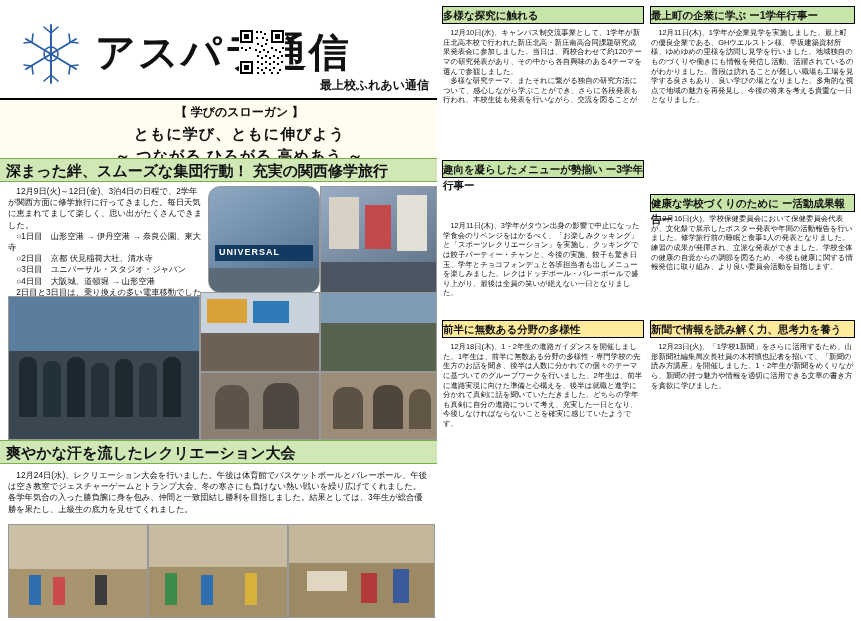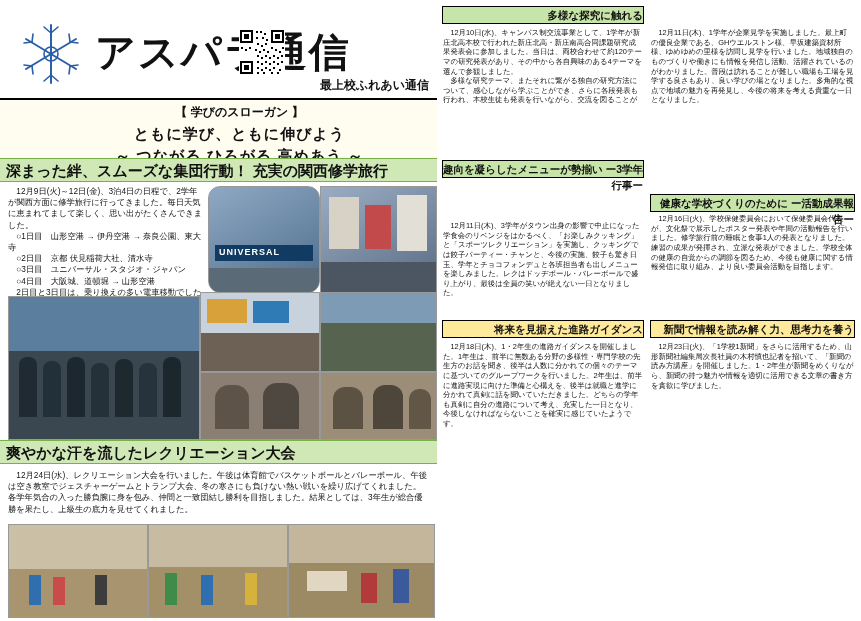--- a/index.html
+++ b/index.html
@@ -75,21 +75,21 @@
   .art2-text{left:8px;top:470px;width:420px;}
 
   
   .ph{position:absolute;overflow:hidden;border:1px solid #999;background:#888;}
 
   
   .right{position:absolute;left:437px;top:0;width:424px;height:621px;background:#fff;}
   .hbox{
     position:absolute;box-sizing:border-box;
     border:1px solid #000;font-weight:bold;font-size:10.5px;
-    text-align:right;line-height:16px;height:18px;color:#111;
+    text-align:left;line-height:16px;height:18px;color:#111;
   }
   .hb-green{background:#c7e5a8;}
   .hb-yellow{background:#ffe99a;}
   .rbody{position:absolute;font-size:7.4px;line-height:1.3;color:#111;}
   .pg1{background:linear-gradient(150deg,#8fa9c4,#4d6c8a);border-radius:12px;}
   .pg2{background:linear-gradient(150deg,#b9a892,#6d5b47);}
   .pg3{background:linear-gradient(150deg,#9fb6a0,#4e6b52);}
   .pg4{background:linear-gradient(150deg,#c7b3a6,#7b6452);}
   .pg5{background:linear-gradient(150deg,#9badc4,#596b80);}
   .pg6{background:linear-gradient(150deg,#d0c0a8,#8a7658);}
@@ -273,31 +273,32 @@
       <div style="position:absolute;left:0;top:38px;width:145px;height:54px;background:#9c8a65;"></div>
       <div style="position:absolute;left:18px;top:46px;width:40px;height:20px;background:#e0d6c2;"></div>
       <div style="position:absolute;left:72px;top:48px;width:16px;height:30px;background:#b23a3a;"></div>
       <div style="position:absolute;left:104px;top:44px;width:16px;height:34px;background:#3a5a9b;"></div>
     </div>
   </div>
 
   <div class="right">
 
     <div class="hbox hb-green" style="left:5px;top:6px;width:202px;">多様な探究に触れる</div>
+    <div class="hbox hb-green" style="left:213px;top:6px;width:205px;">最上町の企業に学ぶ ー1学年行事ー</div>
 
     <div class="rbody" style="left:6px;top:28px;width:200px;height:78px;overflow:hidden;white-space:pre-line;">　12月10日(水)、キャンパス制交流事業として、1学年が新庄北高本校で行われた新庄北高・新庄南高合同課題研究成果発表会に参加しました。当日は、両校合わせて約120テーマの研究発表があり、その中から各自興味のある4テーマを選んで参観しました。
 　多様な研究テーマ、またそれに繋がる独自の研究方法について、感心しながら学ぶことができ、さらに各段発表も行われ、本校生徒も発表を行いながら、交流を図ることができました。</div>
     <div class="rbody" style="left:214px;top:28px;width:203px;height:110px;overflow:hidden;white-space:pre-line;">　12月11日(木)、1学年が企業見学を実施しました。最上町の優良企業である、GHウエルストン様、早坂建築資材所様、ゆめゆめの里様を訪問し見学を行いました。地域独自のものづくりや働きにも情報を発信し活動、活躍されているのがわかりました。普段は訪れることが難しい職場も工場を見学する良さもあり、良い学びの場となりました。多角的な視点で地域の魅力を再発見し、今後の将来を考える貴重な一日となりました。</div>
 
     <div class="hbox hb-green" style="left:5px;top:160px;width:202px;">趣向を凝らしたメニューが勢揃い ー3学年行事ー</div>
     <div class="hbox hb-green" style="left:213px;top:194px;width:205px;">健康な学校づくりのために ー活動成果報告ー</div>
 
     <div class="rbody" style="left:6px;top:182px;width:200px;height:88px;overflow:hidden;white-space:pre-line;margin-top:39px;">　12月11日(木)、3学年がタウン出身の影響で中止になった学食会のリベンジをはかるべく、「お楽しみクッキング」と「スポーツレクリエーション」を実施し、クッキングでは餃子パーティー・チャンと、今後の実施、餃子も驚き日玉、学年とチョコフォンデュと各班担当者も出しメニューを楽しみました。レクはドッヂボール・バレーボールで盛り上がり、最後は全員の笑いが絶えない一日となりました。</div>
     <div class="rbody" style="left:214px;top:214px;width:203px;height:92px;overflow:hidden;white-space:pre-line;">　12月16日(火)、学校保健委員会において保健委員会代表が、文化祭で展示したポスター発表や年間の活動報告を行いました。修学旅行前の睡眠と食事1人の発表となりました。練習の成果が発揮され、立派な発表ができました。学校全体の健康の自覚からの調節を図るため、今後も健康に関する情報発信に取り組み、より良い委員会活動を目指します。</div>
 
-    <div class="hbox hb-yellow" style="left:5px;top:320px;width:202px;">将来を見据えた進路ガイダンス</div>
+    <div class="hbox hb-yellow" style="left:5px;top:320px;width:202px;">前半に無数ある分野の多様性</div>
     <div class="hbox hb-yellow" style="left:213px;top:320px;width:205px;">新聞で情報を読み解く力、思考力を養う</div>
 
     <div class="rbody" style="left:6px;top:342px;width:200px;height:96px;overflow:hidden;white-space:pre-line;">　12月18日(木)、1・2年生の進路ガイダンスを開催しました。1年生は、前半に無数ある分野の多様性・専門学校の先生方のお話を聞き、後半は人数に分かれての個々のテーマに基づいてのグループワークを行いました。2年生は、前半に進路実現に向けた準備と心構えを、後半は就職と進学に分かれて真剣に話を聞いていただきました。どちらの学年も真剣に自分の進路について考え、充実した一日となり、今後しなければならないことを確実に感じていたようです。</div>
     <div class="rbody" style="left:214px;top:342px;width:203px;height:72px;overflow:hidden;white-space:pre-line;">　12月23日(火)、「1学校1新聞」をさらに活用するため、山形新聞社編集局次長社員の木村慎也記者を招いて、「新聞の読み方講座」を開催しました。1・2年生が新聞をめくりながら、新聞の持つ魅力や情報を適切に活用できる文章の書き方を貪欲に学びました。</div>
 
   </div>
 </div>
 
 </body></html>

